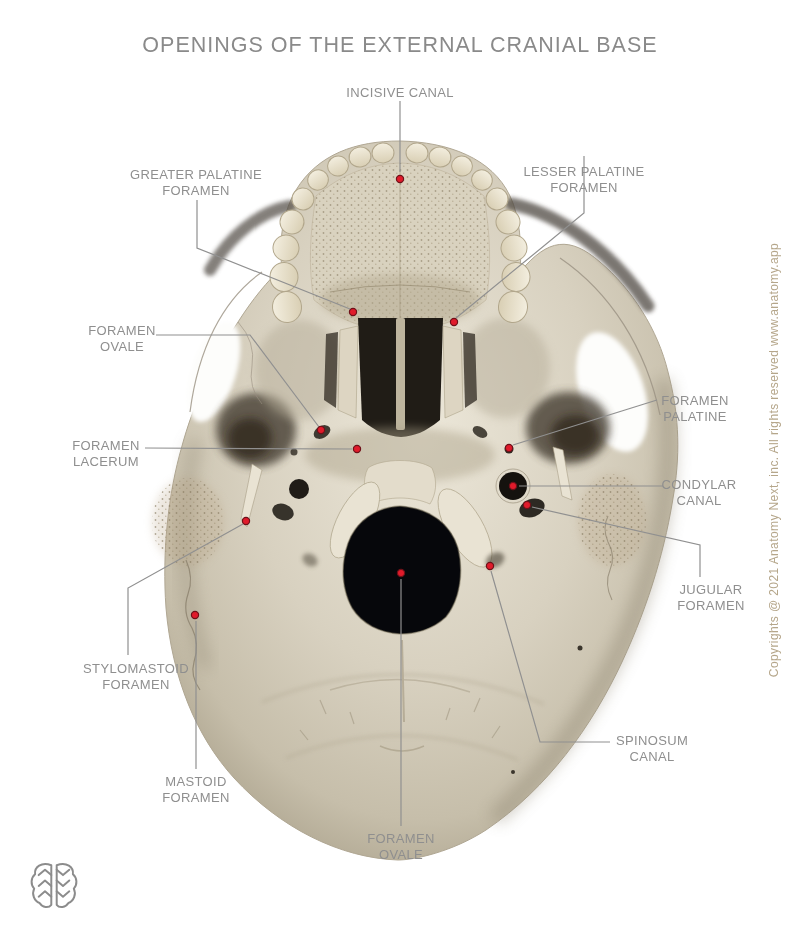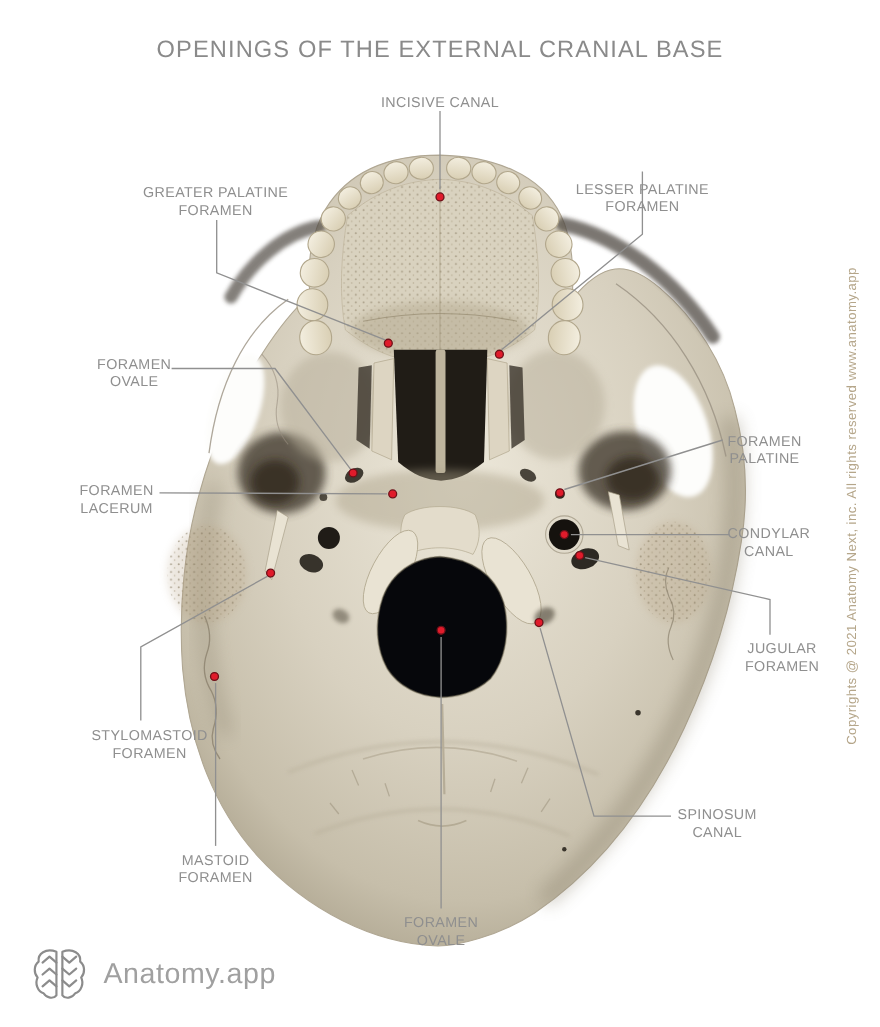--- a/index.html
+++ b/index.html
@@ -258,16 +258,15 @@
     <svg width="56" height="54" viewBox="0 0 60 60" fill="none" stroke="#8c8c8c" stroke-width="2.2" stroke-linejoin="round" stroke-linecap="round">
       <path d="M 27 8 C 16 4 8 10 9 18 C 4 22 4 30 8 34 C 5 40 8 48 14 50 C 17 55 24 56 27 52 Z"></path>
       <path d="M 13 19 l 7 -6 l 7 6"></path>
         <path d="M 13 31 l 7 -6 l 7 6"></path>
         <path d="M 13 43 l 7 -6 l 7 6"></path>
       <path d="M 33 8 C 44 4 52 10 51 18 C 56 22 56 30 52 34 C 55 40 52 48 46 50 C 43 55 36 56 33 52 Z"></path>
       <path d="M 33 13 l 7 6 l 7 -6"></path>
         <path d="M 33 25 l 7 6 l 7 -6"></path>
         <path d="M 33 37 l 7 6 l 7 -6"></path>
     </svg>
-    <span class="brand-name">Anatomy.app</span>
   </div>
 
 </div>
 
 </body></html>

